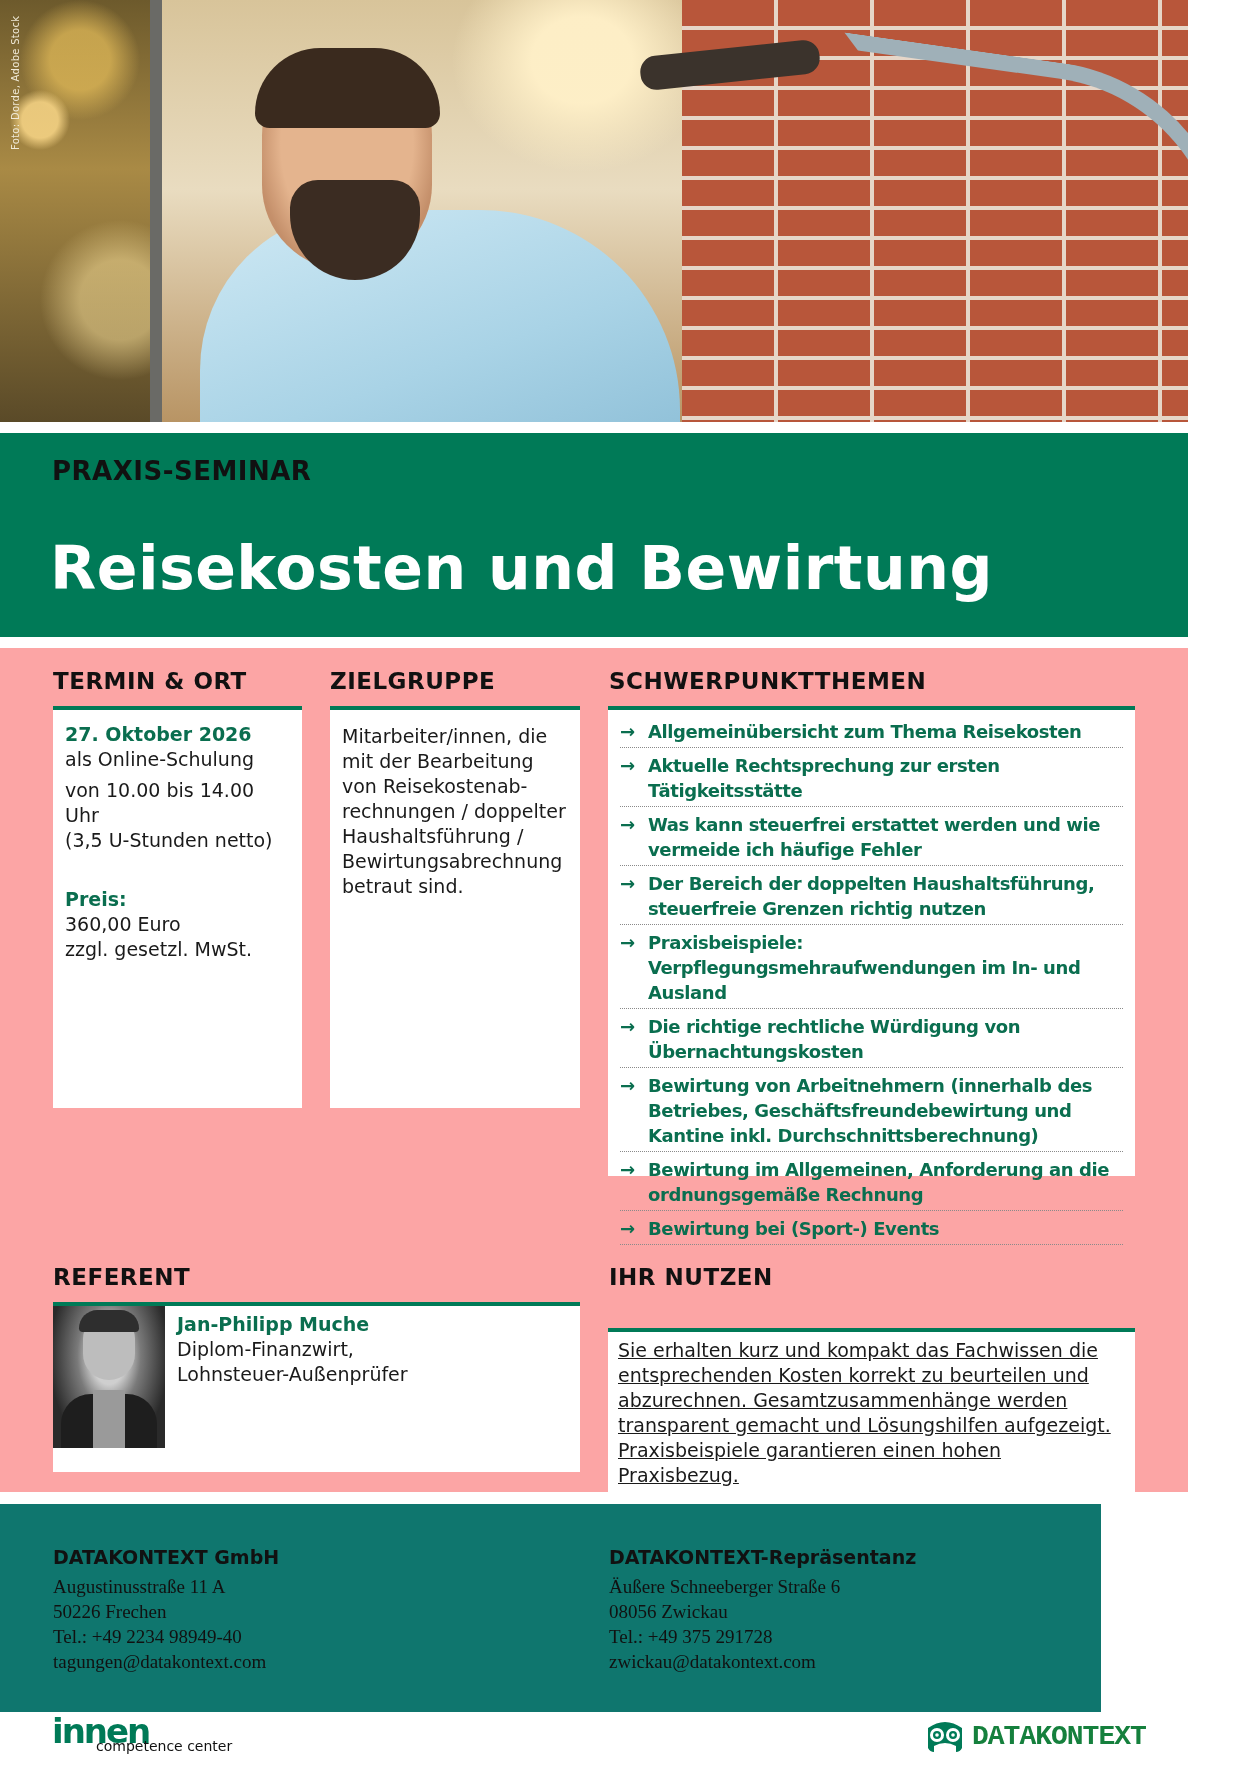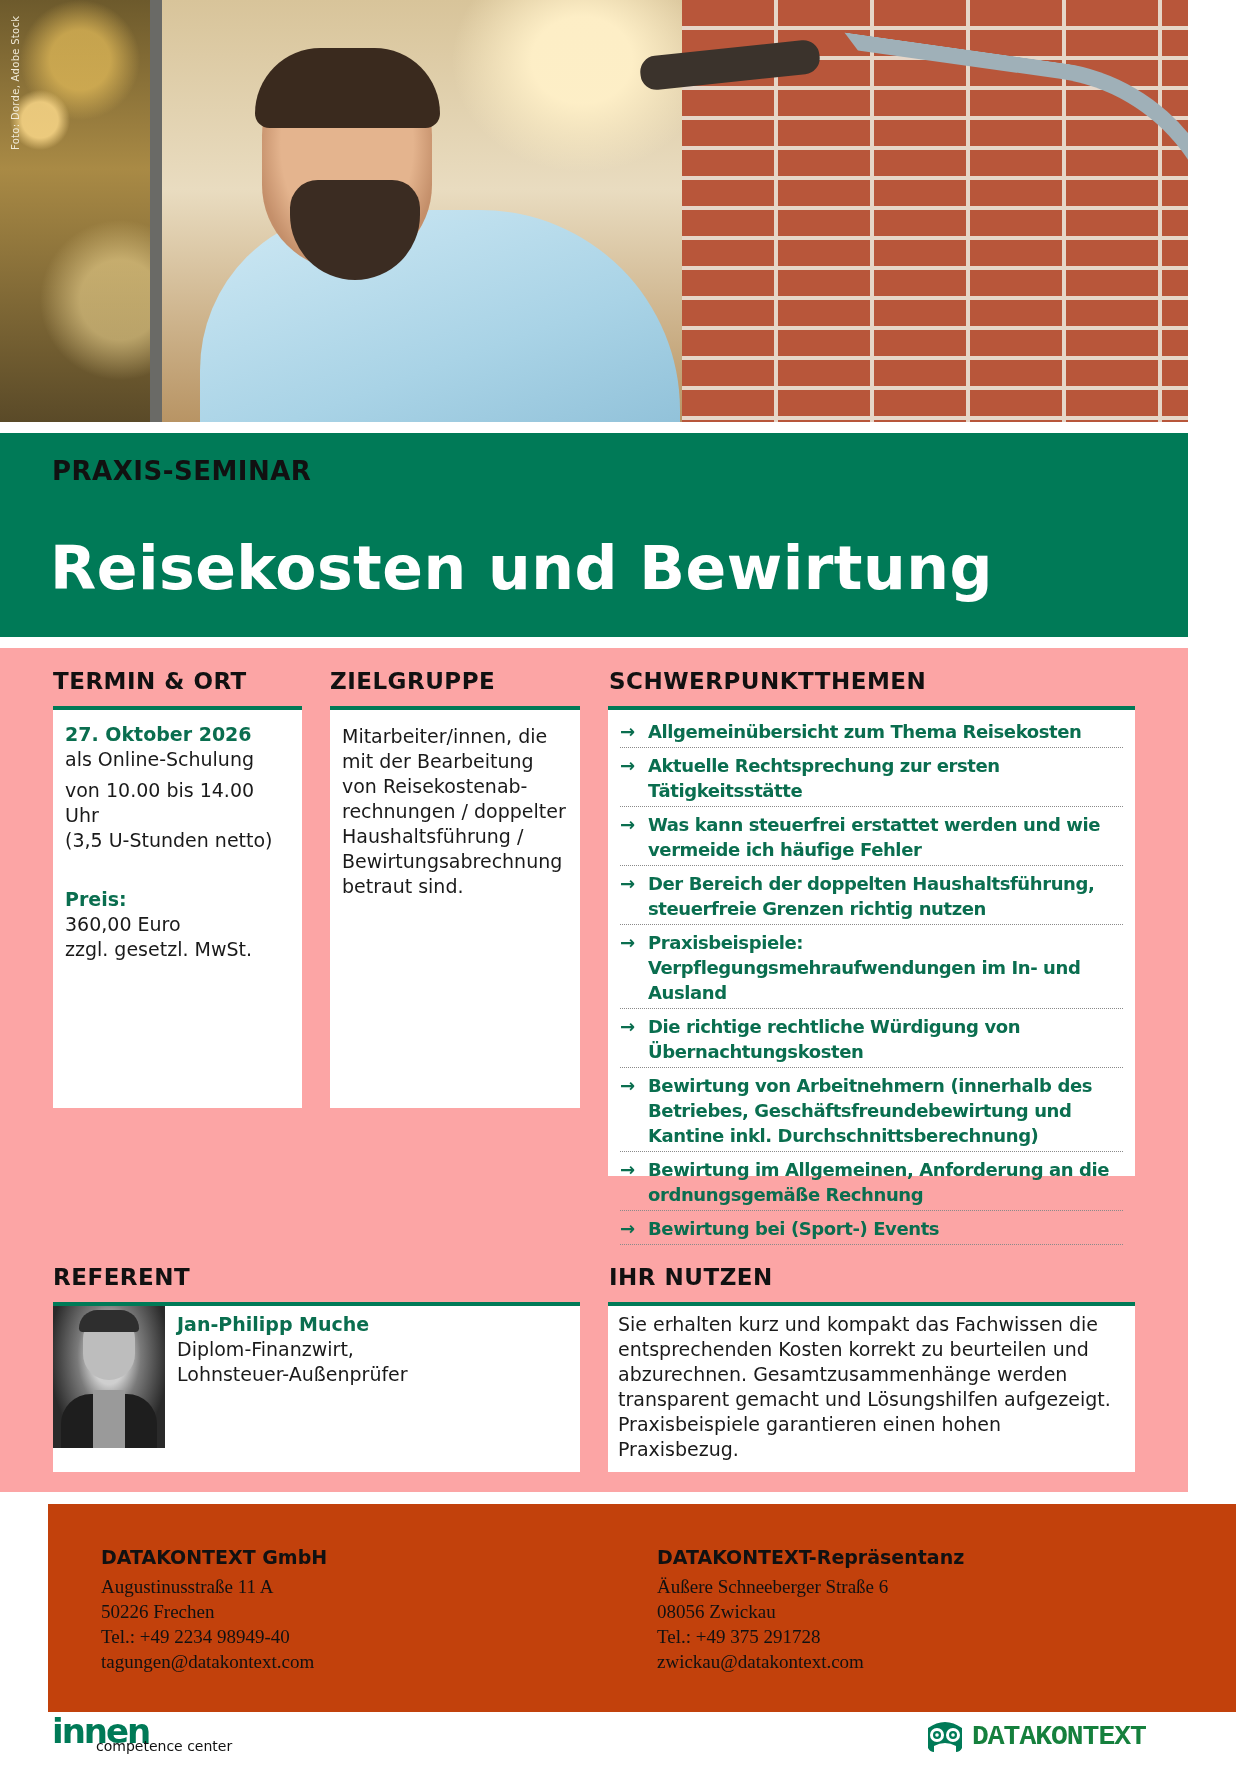--- a/index.html
+++ b/index.html
@@ -96,21 +96,21 @@
   .topic-list { list-style: none; }
   .topic {
     display: flex; align-items: flex-start; padding: 5px 0 3px 0;
     border-bottom: 1px dotted #8a8a8a; color: #0a6e4f; font-weight: bold;
     font-family: "DejaVu Sans", sans-serif; font-size: 18px; line-height: 25px;
   }
   .topic .arrow { width: 28px; flex: 0 0 28px; color: #0a6e4f; font-weight: bold; }
   .topic .label { flex: 1; letter-spacing: -0.4px; }
 
   
-  .footer { position: absolute; left: 0; top: 1504px; width: 1188px; height: 208px; background: #c2410c; margin-left: 48px; }
+  .footer { position: absolute; left: 0; top: 1504px; width: 1101px; height: 208px; background: #0f766e; }
   .contact { position: absolute; top: 42px; }
   .contact .name { font-family: "DejaVu Sans", sans-serif; font-weight: bold; font-size: 19px; color: #111; margin-bottom: 6px; }
   .contact .line { font-family: Liberation Serif, serif; font-size: 19px; line-height: 25px; color: #111; }
 
   
   .logo-alga { position: absolute; left: 52px; top: 1714px; height: 40px; }
   .logo-alga .alga { font-family: "DejaVu Sans", sans-serif; font-weight: bold; font-size: 34px; color: #007a57; letter-spacing: -2px; line-height: 34px; }
   .logo-alga .cc { position: absolute; left: 44px; top: 24px; font-family: "DejaVu Sans", sans-serif; font-size: 14px; color: #111; white-space: nowrap; }
   .logo-dk { position: absolute; left: 924px; top: 1718px; display: flex; align-items: center; }
   .logo-dk .owl { width: 42px; height: 36px; margin-right: 6px; }
@@ -215,21 +215,21 @@
         <div style="position:absolute; left:40px; top:84px; width:32px; height:58px; background:#9a9a9a;"></div>
       </div>
       <div style="position:absolute; left:124px; top:6px;">
         <div class="t green">Jan-Philipp Muche</div>
         <div class="t">Diplom-Finanzwirt,</div>
         <div class="t">Lohnsteuer-Außenprüfer</div>
       </div>
     </div>
 
     <div class="col-head" style="left:609px; top:616px;">IHR NUTZEN</div>
-    <div class="card" style="left:608px; top:654px; width:527px; height:170px; padding:6px 10px 0 10px;">
+    <div class="card" style="left:608px; top:680px; width:527px; height:170px; padding:6px 10px 0 10px;text-decoration:underline;">
       <div class="t">Sie erhalten kurz und kompakt das Fachwissen die</div>
       <div class="t">entsprechenden Kosten korrekt zu beurteilen und</div>
       <div class="t">abzurechnen. Gesamtzusammenhänge werden</div>
       <div class="t">transparent gemacht und Lösungshilfen aufgezeigt.</div>
       <div class="t">Praxisbeispiele garantieren einen hohen Praxisbezug.</div>
     </div>
   </div>
 
   <div class="footer">
     <div class="contact" style="left:53px;">

